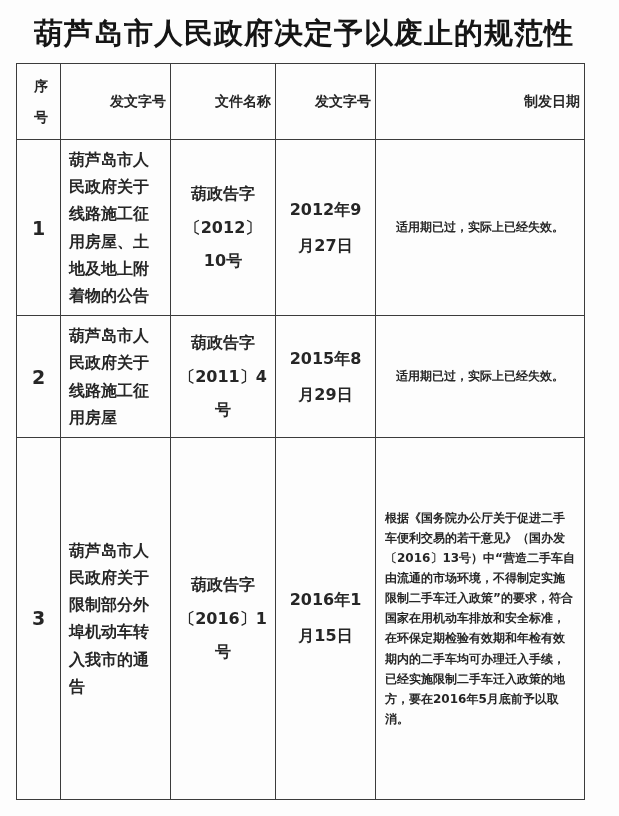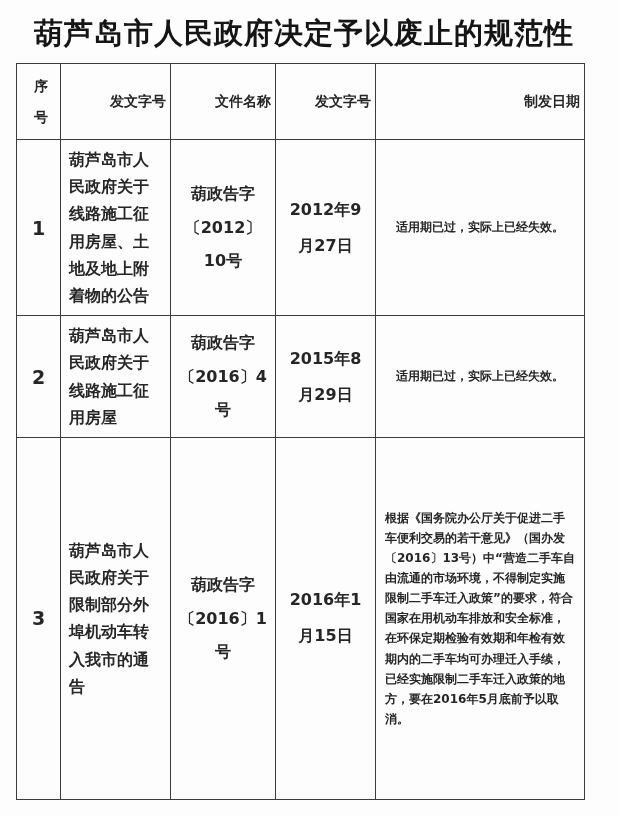--- a/index.html
+++ b/index.html
@@ -128,21 +128,21 @@
       <tr class="r-0">
         <td class="c-index">1</td>
         <td class="c-name">葫芦岛市人民政府关于线路施工征用房屋、土地及地上附着物的公告</td>
         <td class="c-doc">葫政告字〔2012〕10号</td>
         <td class="c-date">2012年9月27日</td>
         <td class="c-reason">适用期已过，实际上已经失效。</td>
       </tr>
       <tr class="r-1">
         <td class="c-index">2</td>
         <td class="c-name">葫芦岛市人民政府关于线路施工征用房屋</td>
-        <td class="c-doc">葫政告字〔2016〕4号</td>
+        <td class="c-doc">葫政告字〔2011〕4号</td>
         <td class="c-date">2015年8月29日</td>
         <td class="c-reason">适用期已过，实际上已经失效。</td>
       </tr>
       <tr class="r-2">
         <td class="c-index">3</td>
         <td class="c-name">葫芦岛市人民政府关于限制部分外埠机动车转入我市的通告</td>
         <td class="c-doc">葫政告字〔2016〕1号</td>
         <td class="c-date">2016年1月15日</td>
         <td class="c-reason is-left">根据《国务院办公厅关于促进二手车便利交易的若干意见》（国办发〔2016〕13号）中“营造二手车自由流通的市场环境，不得制定实施限制二手车迁入政策”的要求，符合国家在用机动车排放和安全标准，在环保定期检验有效期和年检有效期内的二手车均可办理迁入手续，已经实施限制二手车迁入政策的地方，要在2016年5月底前予以取消。</td>
       </tr>

